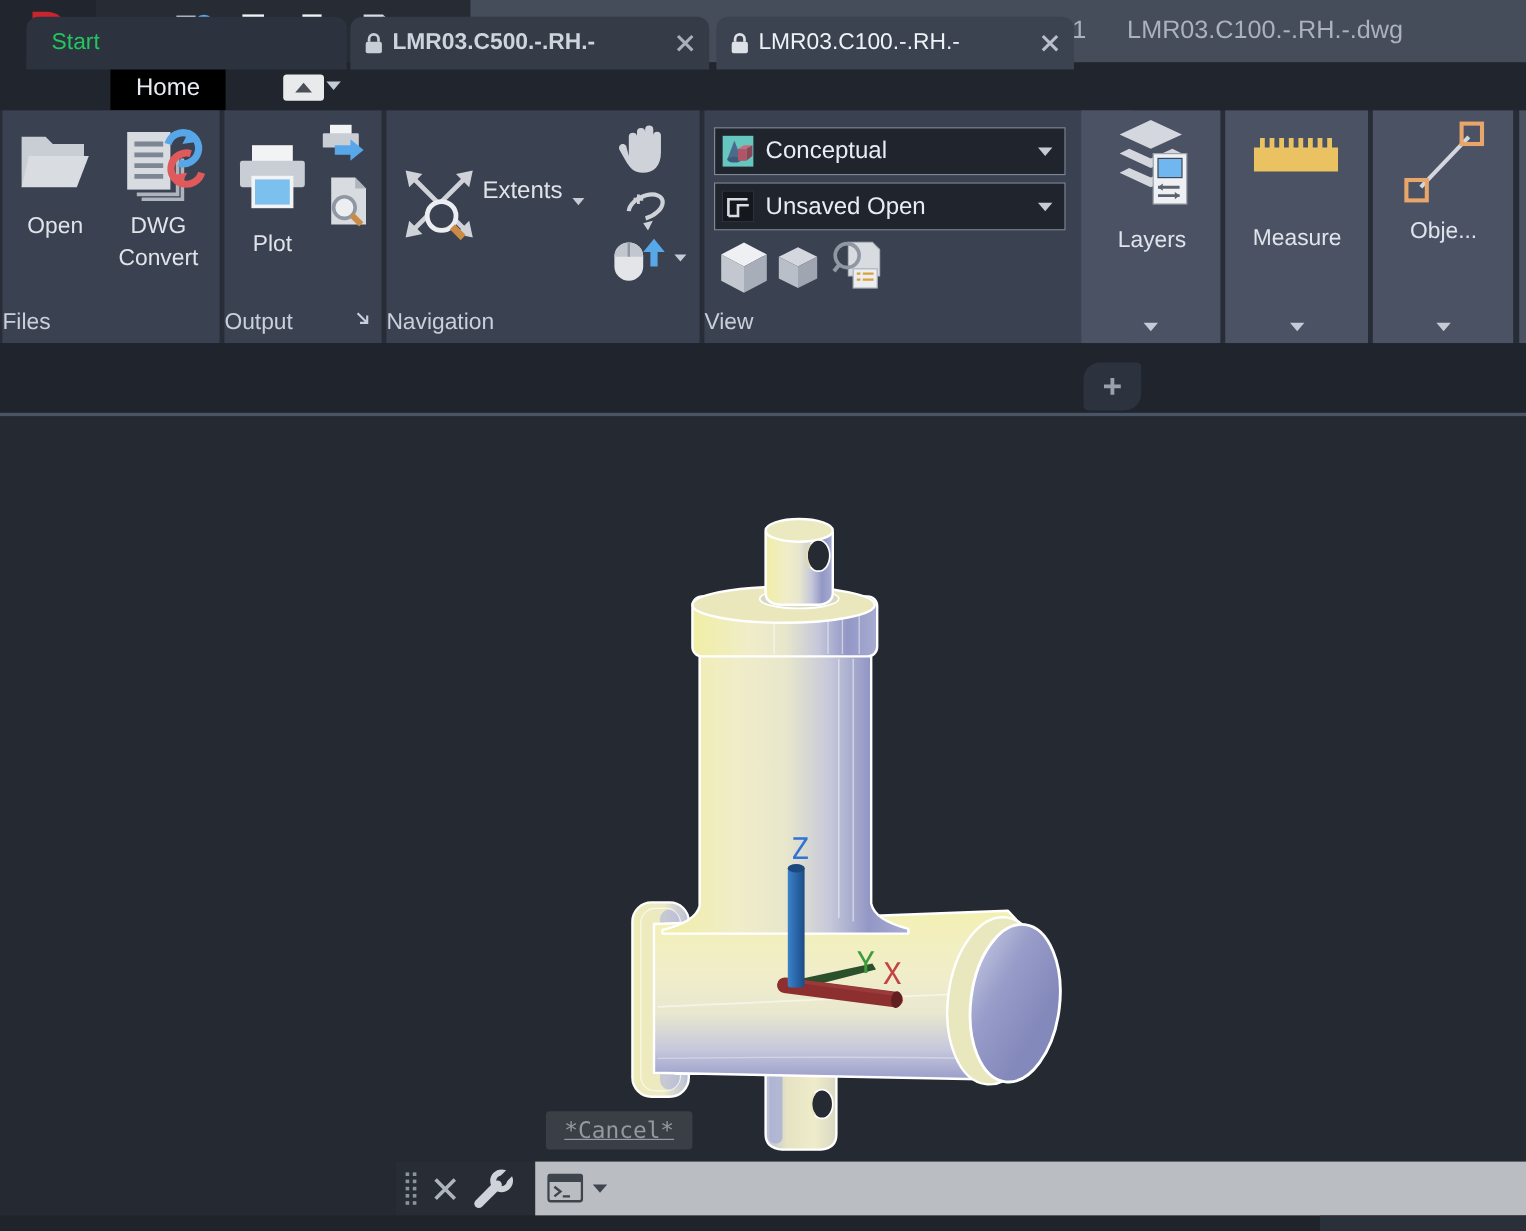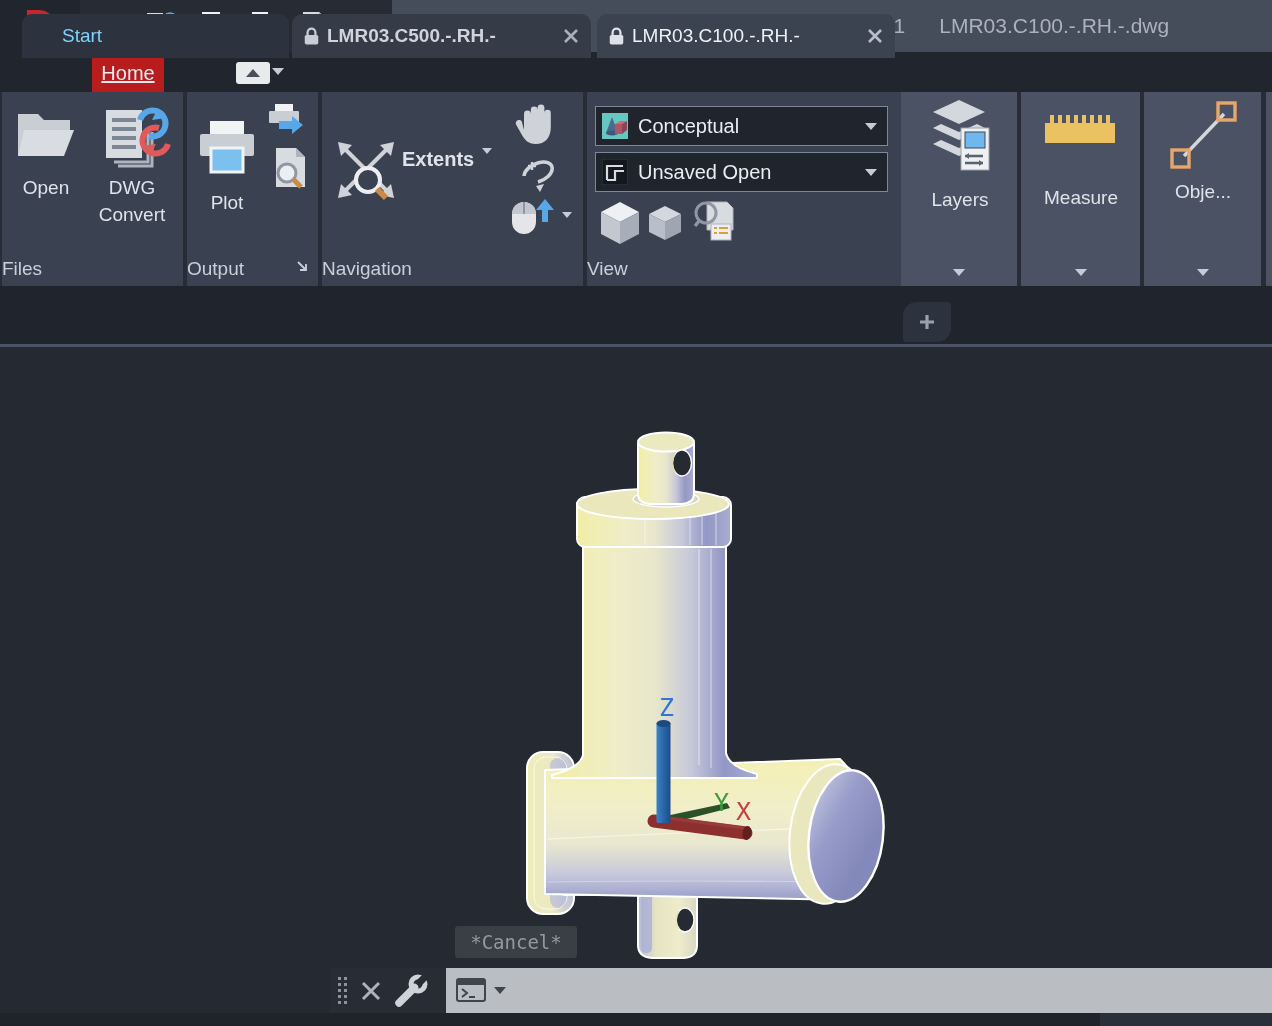--- a/index.html
+++ b/index.html
@@ -11,22 +11,22 @@
   .titlebar-right{left:392px;top:0;width:880px;height:52px;background:#454c5a;}
   .app-badge{left:0;top:0;width:80px;height:52px;background:#21252d;color:#c8252c;
              font-weight:bold;font-size:44px;display:flex;align-items:center;justify-content:center;
              text-shadow:1px 2px 0 #6d1216;}
   .qat{left:88px;top:8px;height:38px;display:flex;align-items:center;gap:14px;}
   .qat .btn{width:38px;height:36px;display:flex;align-items:center;justify-content:center;}
   .title-text{left:615px;top:0;height:52px;display:flex;align-items:center;gap:34px;
               color:#abb2bc;font-size:21px;white-space:nowrap;}
   
   .tabrow{left:0;top:52px;width:1272px;height:40px;background:#21262e;}
-  .home-tab{left:92px;top:54px;width:72px;height:38px;background:#b91c1c;color:#e8ecf2;
-            font-size:20px;display:flex;align-items:center;justify-content:center;text-decoration:underline;}
+  .home-tab{left:92px;top:54px;width:96px;height:38px;background:#000000;color:#e8ecf2;
+            font-size:20px;display:flex;align-items:center;justify-content:center;}
   .collapse-btn{left:236px;top:62px;width:34px;height:22px;background:#e9eaec;border-radius:3px;
                 display:flex;align-items:center;justify-content:center;}
   
   .ribbon{left:0;top:92px;width:1272px;height:194px;background:#272c36;}
   .panel{position:absolute;top:0;height:194px;background:#3a4150;}
   .panel.light{background:#4a5264;}
   .panel-label{position:absolute;bottom:6px;left:0;right:0;text-align:left;
                color:#c9d0db;font-size:19px;}
   .btn-label{color:#dfe3ea;font-size:19px;text-align:center;line-height:27px;}
   .tri-down{width:0;height:0;border-left:6px solid transparent;border-right:6px solid transparent;
@@ -41,21 +41,21 @@
   
   .filetabbar{left:0;top:286px;width:1272px;height:58px;background:#20252d;}
   .ftab{position:absolute;top:14px;height:44px;border-radius:10px 10px 0 0;display:flex;
         align-items:center;font-size:19px;}
   .ftab .lbl{white-space:nowrap;overflow:hidden;}
   .tab-line{left:0;top:344px;width:1272px;height:3px;background:#4a5465;}
   
   .canvas{left:0;top:347px;width:1272px;height:679px;background:#242932;}
   .cancel-badge{left:455px;top:926px;width:122px;height:32px;background:#3a3f46;border-radius:3px;
                 color:#94999f;font-family:"DejaVu Sans Mono",monospace;font-size:19px;
-                display:flex;align-items:center;justify-content:center;}
+                display:flex;align-items:center;justify-content:center;text-decoration:underline;}
   
   .cmd-dark{left:330px;top:968px;width:116px;height:45px;background:#272c35;display:flex;
             align-items:center;}
   .grip{display:grid;grid-template-columns:3px 3px;gap:3px;margin-left:8px;}
   .grip i{width:3px;height:3px;background:#8b93a0;}
   .cmd-light{left:446px;top:968px;width:826px;height:45px;background:#babdc1;display:flex;
              align-items:center;}
   
   .status{left:0;top:1013px;width:1272px;height:13px;background:#1f242b;}
   .status-seg{left:1100px;top:1013px;width:172px;height:13px;background:#2a303a;}
@@ -193,21 +193,21 @@
           <g fill="#cfd3d9">
             <path d="M8,14 l14,3 -11,11 z"></path>
               <path d="M64,14 l-3,14 -11,-11 z"></path>
             <path d="M8,70 l3,-14 11,11 z"></path>
               <path d="M64,70 l-14,-3 11,-11 z"></path>
           </g>
           <circle cx="38" cy="52" r="12" fill="#3a4150" stroke="#eceef1" stroke-width="4"></circle>
           <path d="M47,61 l9,9" stroke="#c98b46" stroke-width="6"></path>
         </svg>
       </div>
-      <div class="abs" style="left:80px;top:56px;display:flex;align-items:flex-start;gap:8px;font-weight:bold;">
+      <div class="abs" style="left:80px;top:56px;display:flex;align-items:flex-end;gap:8px;">
         <span style="color:#dfe3ea;font-size:20px;">Extents</span>
         <div class="tri-down sm"></div>
       </div>
       <div class="abs" style="left:192px;top:8px;">
         <svg width="42" height="46" viewBox="0 0 42 46">
           <path d="M10,30 V14 a3.4,3.4 0 0 1 6.8,0 V10 a3.4,3.4 0 0 1 6.8,0 v-2 a3.4,3.4 0 0 1 6.8,0 v5 a3.2,3.2 0 0 1 6.4,0 v14 c0,11 -6,17 -15,17 c-8,0 -11,-4 -15,-11 l-4.5,-8 c-2,-4 3,-7 5.5,-3.5 z" fill="#cfd3d9"></path>
         </svg>
       </div>
       <div class="abs" style="left:194px;top:56px;">
         <svg width="40" height="44" viewBox="0 0 40 44">
@@ -317,21 +317,21 @@
       <div class="abs" style="left:53px;bottom:10px;">
         <div class="tri-down"></div>
       </div>
     </div>
 
     <div class="panel light" style="left:1266px;width:6px;"></div>
   </div>
 
   <div class="abs filetabbar"></div>
 
-  <div class="ftab abs" style="left:22px;width:267px;background:#2d333e;color:#7dd3fc;padding-left:40px;box-sizing:border-box;">
+  <div class="ftab abs" style="left:22px;width:267px;background:#2d333e;color:#22c55e;padding-left:21px;box-sizing:border-box;">
     <span class="lbl">Start</span>
   </div>
 
   <div class="ftab abs" style="left:292px;width:299px;background:#353c48;color:#cfd4dc;padding:0 12px;box-sizing:border-box;gap:8px;font-weight:bold;">
     <svg width="15" height="18" viewBox="0 0 13 16">
       <path d="M3,7 V5 a3.5,3.5 0 0 1 7,0 V7" stroke="#c9ced6" stroke-width="2" fill="none"></path>
       <rect x="0.5" y="7" width="12" height="8.5" rx="1.5" fill="#c9ced6"></rect>
     </svg>
     <span class="lbl" style="flex:1;">LMR03.C500.-.RH.-</span>
     <svg width="16" height="16" viewBox="0 0 16 16">

